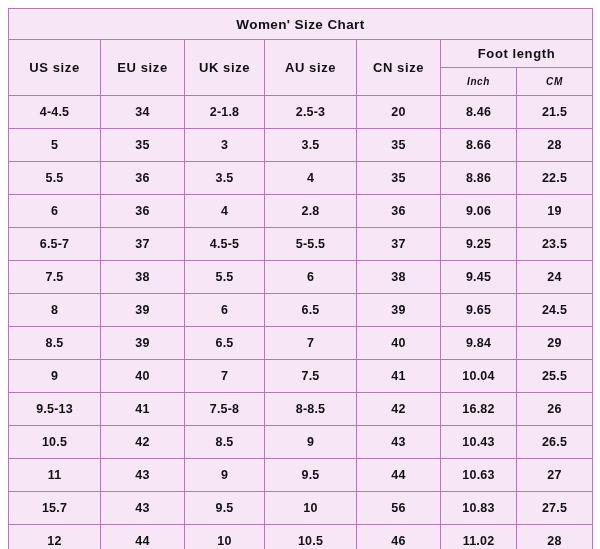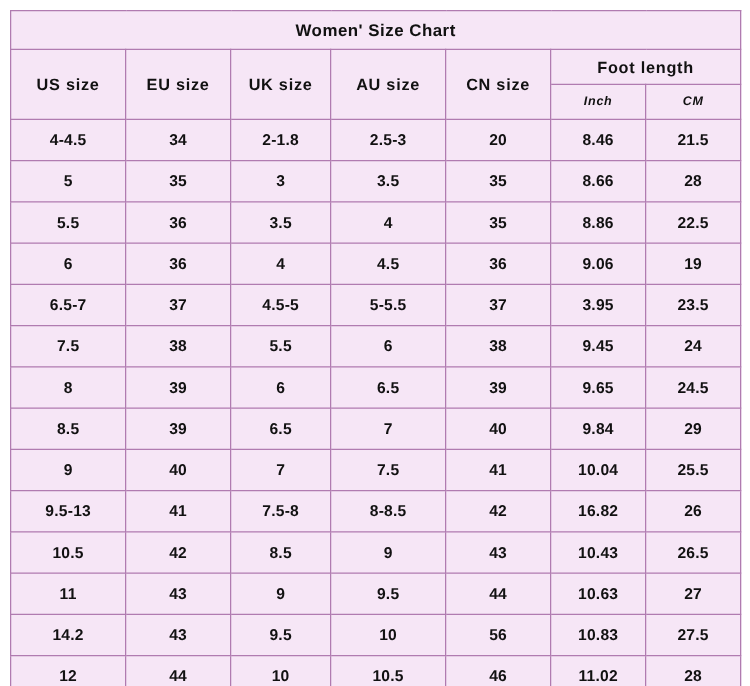--- a/index.html
+++ b/index.html
@@ -124,32 +124,32 @@
           <td>3.5</td>
           <td>4</td>
           <td>35</td>
           <td>8.86</td>
           <td>22.5</td>
         </tr>
         <tr>
           <td>6</td>
           <td>36</td>
           <td>4</td>
-          <td>4.5</td>
+          <td>2.8</td>
           <td>36</td>
           <td>9.06</td>
           <td>19</td>
         </tr>
         <tr>
           <td>6.5-7</td>
           <td>37</td>
           <td>4.5-5</td>
           <td>5-5.5</td>
           <td>37</td>
-          <td>3.95</td>
+          <td>9.25</td>
           <td>23.5</td>
         </tr>
         <tr>
           <td>7.5</td>
           <td>38</td>
           <td>5.5</td>
           <td>6</td>
           <td>38</td>
           <td>9.45</td>
           <td>24</td>
@@ -202,21 +202,21 @@
         <tr>
           <td>11</td>
           <td>43</td>
           <td>9</td>
           <td>9.5</td>
           <td>44</td>
           <td>10.63</td>
           <td>27</td>
         </tr>
         <tr>
-          <td>14.2</td>
+          <td>15.7</td>
           <td>43</td>
           <td>9.5</td>
           <td>10</td>
           <td>56</td>
           <td>10.83</td>
           <td>27.5</td>
         </tr>
         <tr>
           <td>12</td>
           <td>44</td>

